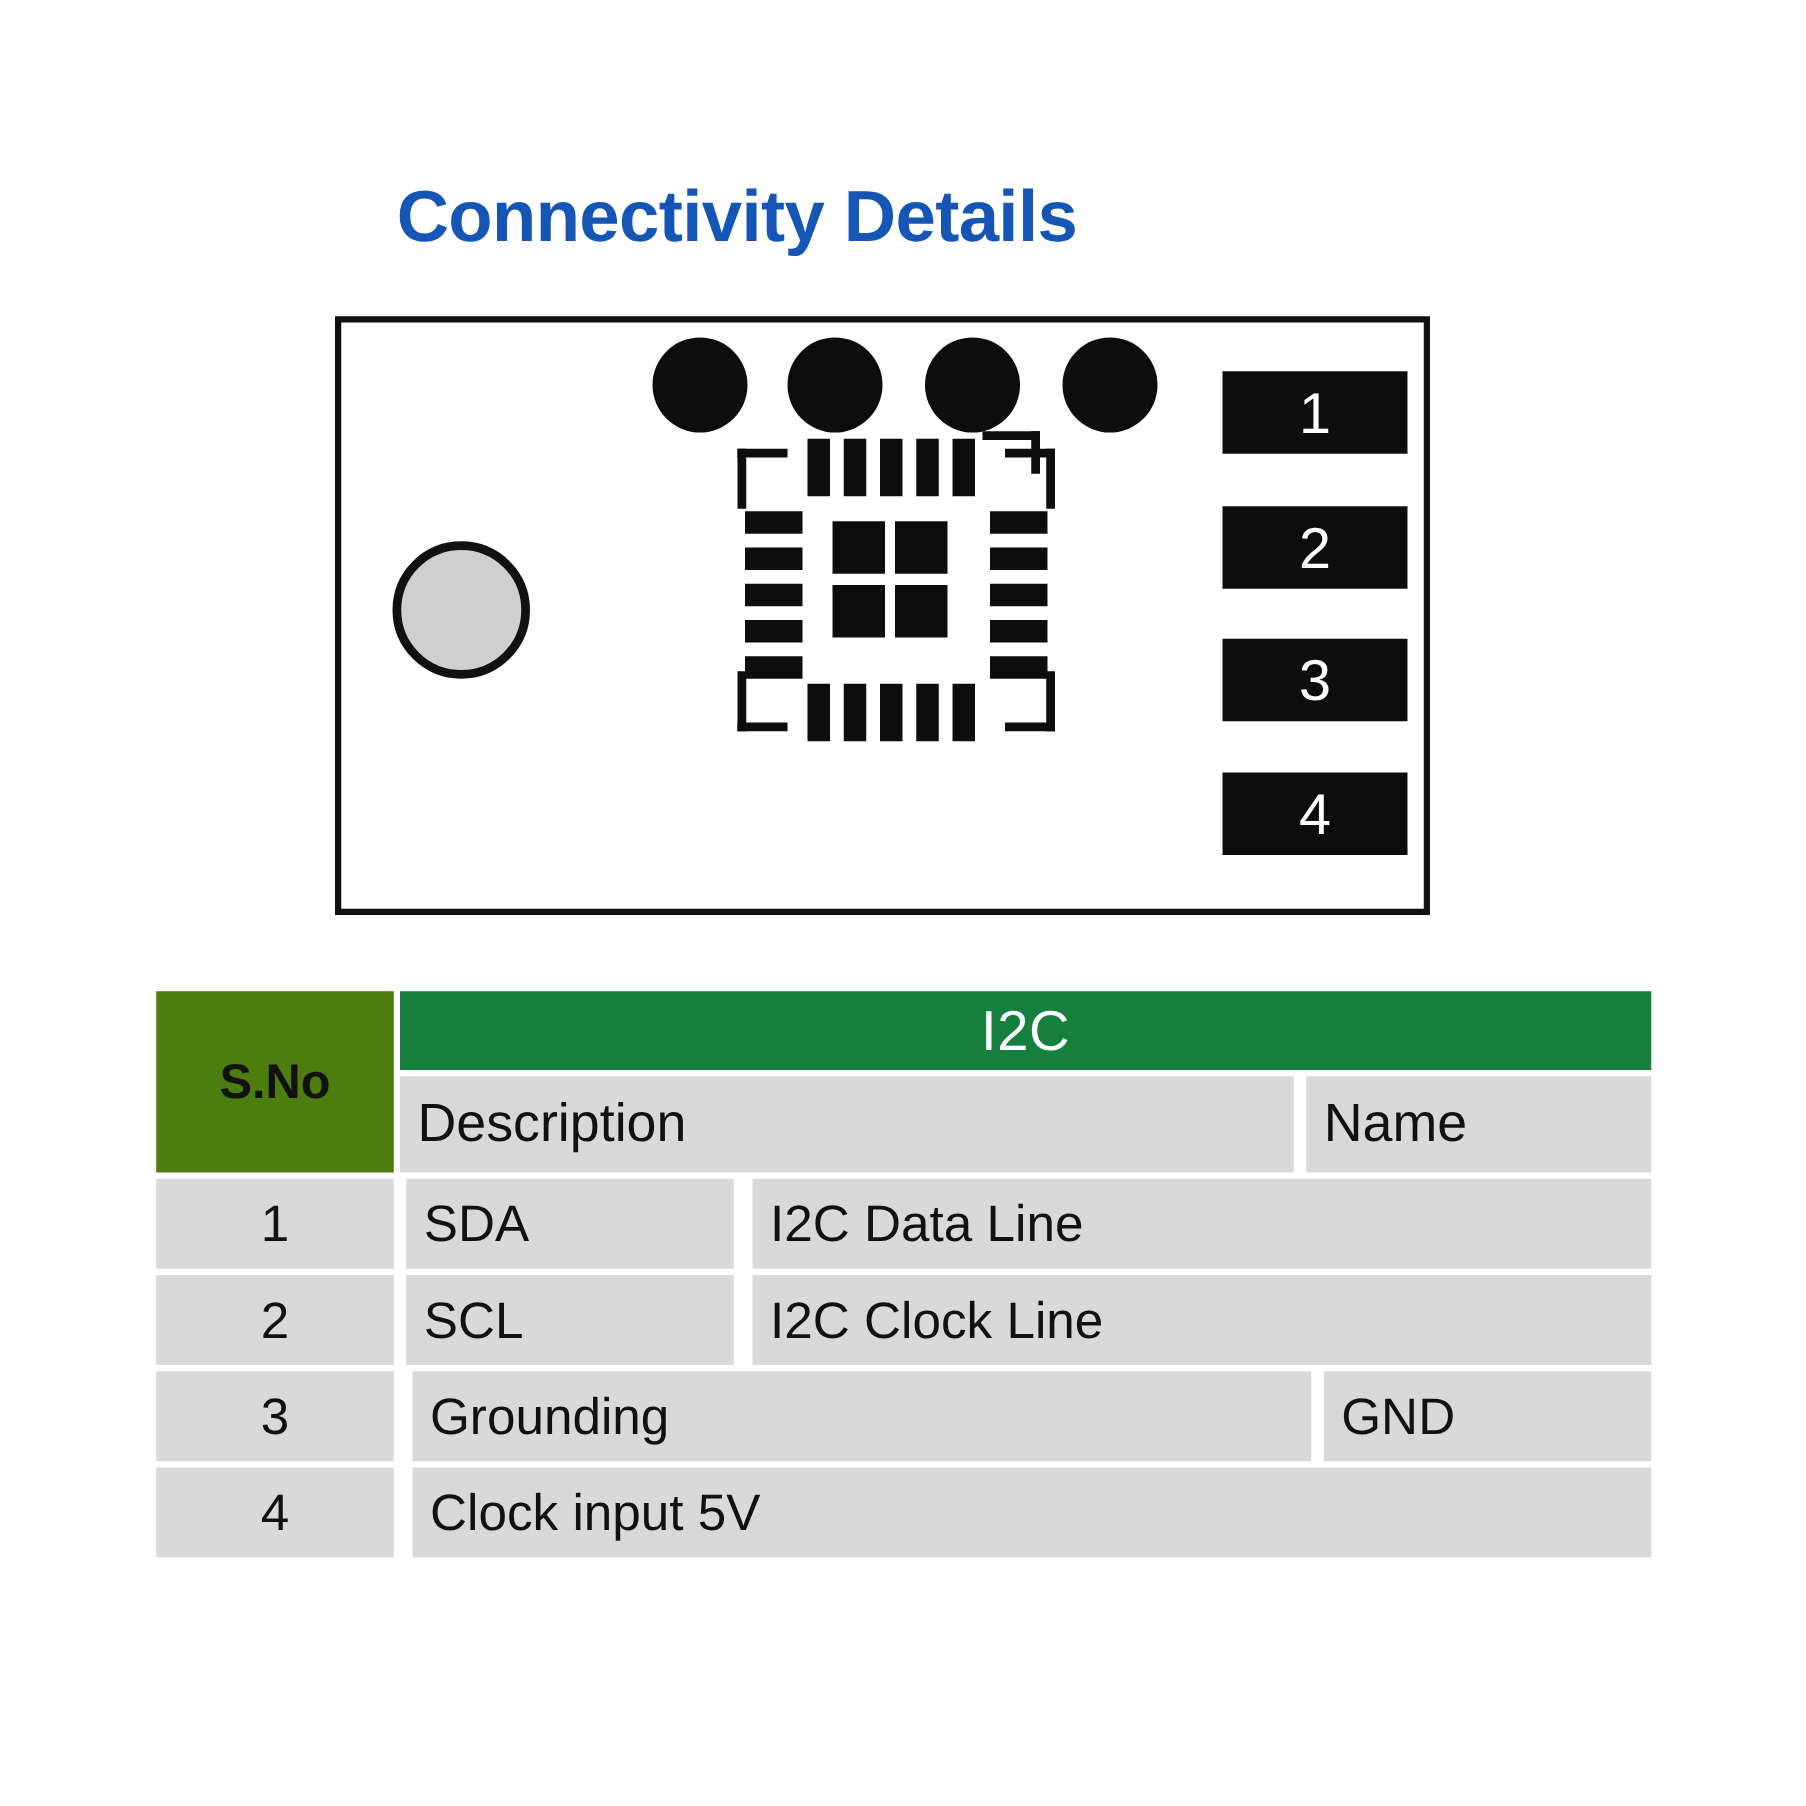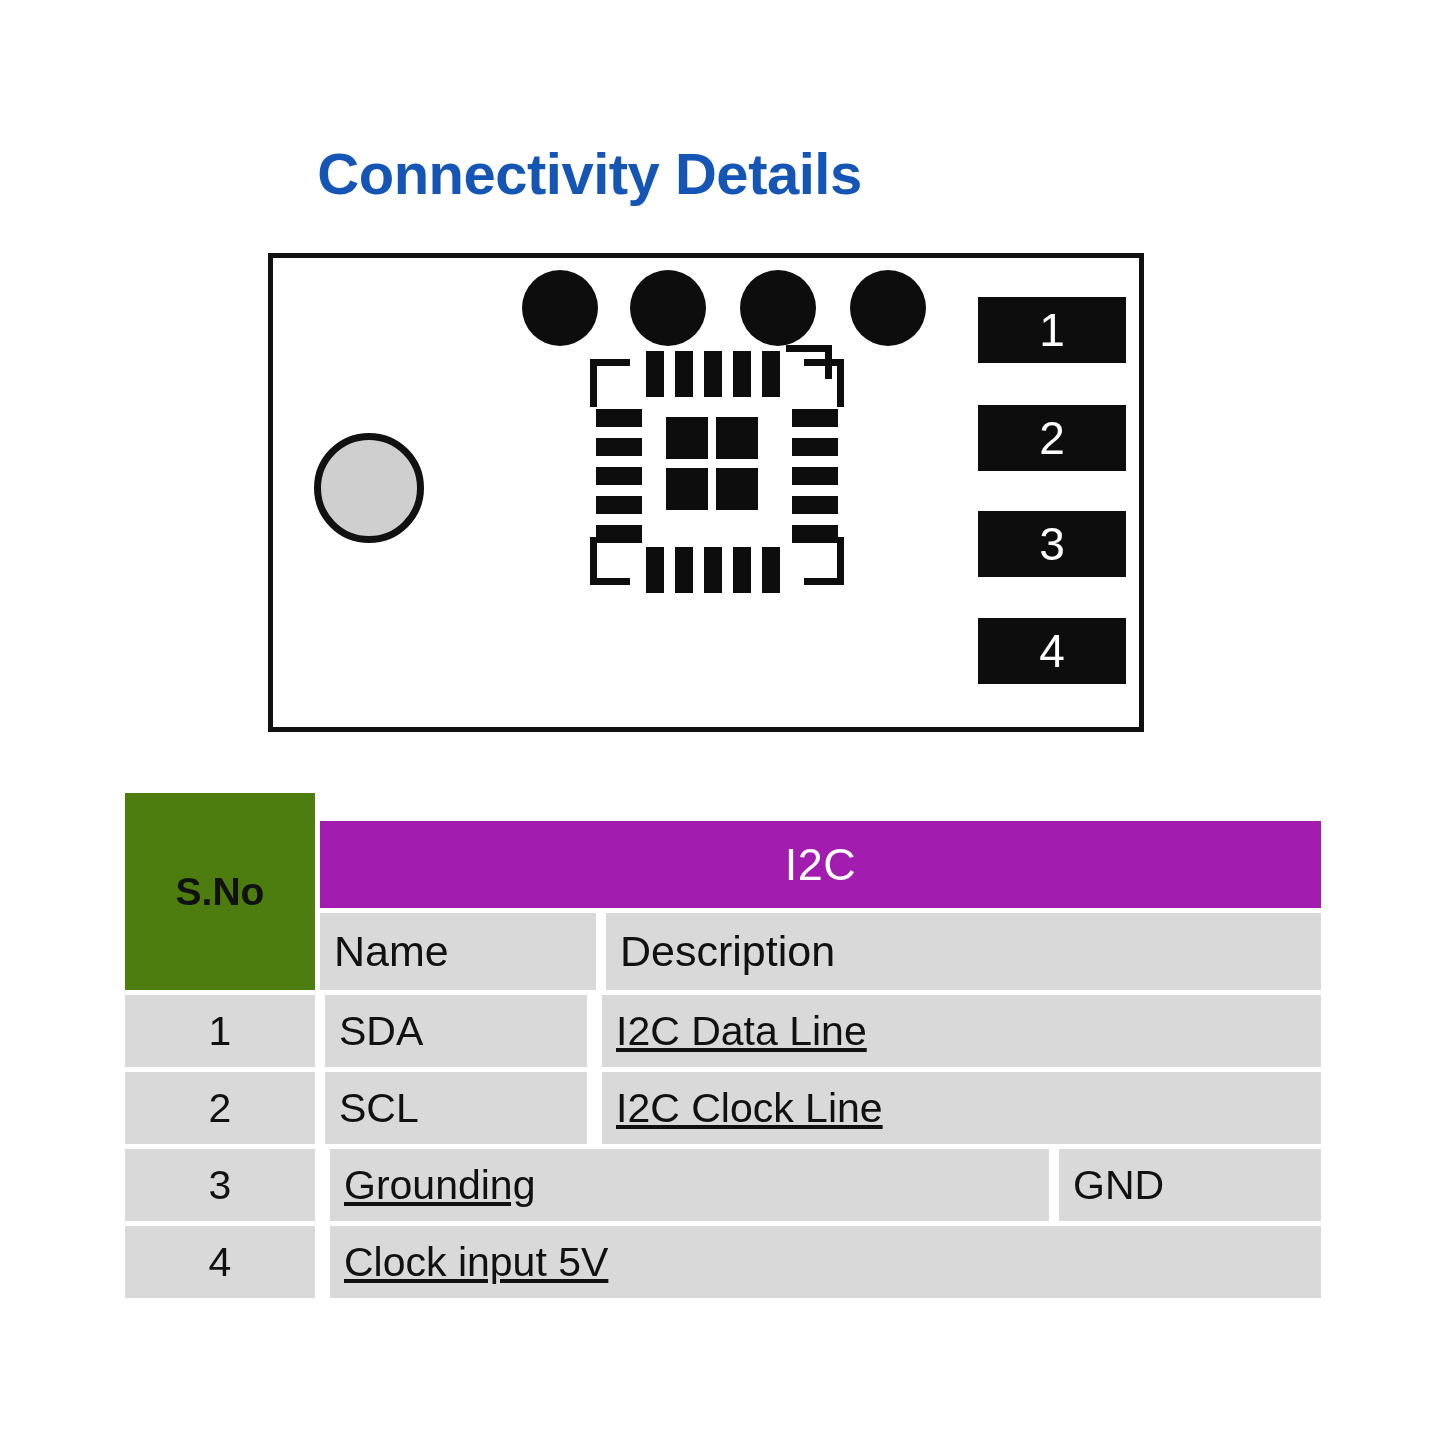--- a/index.html
+++ b/index.html
@@ -117,21 +117,21 @@
     box-sizing: border-box;
     display: flex;
     align-items: center;
     font-size: 41px;
     color: #111111;
     font-family: "Liberation Sans", sans-serif;
     font-weight: 300;
   }
   .col-sno  { width: 190px; justify-content: center; }
   .col-name { width: 262px; padding-left: 14px; }
-  .col-desc { flex: 1;      padding-left: 14px; text-decoration: underline; }
+  .col-desc { flex: 1;      padding-left: 14px; }
 
   
   #table-header {
     display: flex;
     gap: 5px;
     margin-bottom: 5px;
   }
   #sno-cell {
     width: 190px;
     background: #4d7c0f;
@@ -142,30 +142,29 @@
     font-weight: bold;
     color: #111111;
   }
   #header-right {
     flex: 1;
     display: flex;
     flex-direction: column;
     gap: 5px;
   }
   #i2c-band {
-    height: 87px;
-    background: #a21caf;
+    height: 63px;
+    background: #15803d;
     color: #ffffff;
     display: flex;
     align-items: center;
     justify-content: center;
     font-size: 45px;
     font-weight: 300;
     letter-spacing: 0.5px;
-    margin-top: 28px;
   }
   #subheader-row {
     display: flex;
     gap: 10px;
     height: 77px;
   }
   .subhead {
     background: #d9d9d9;
     display: flex;
     align-items: center;
@@ -250,22 +249,22 @@
 
 <div id="connectivity-table">
 
   <div id="table-header">
     <div id="sno-cell">S.No</div>
 
     <div id="header-right">
       <div id="i2c-band">I2C</div>
 
       <div id="subheader-row">
+        <div class="subhead desc">Description</div>
         <div class="subhead name">Name</div>
-        <div class="subhead desc">Description</div>
       </div>
     </div>
   </div>
 
   <div class="trow data-row">
     <div class="cell col-sno">1</div>
     <div class="cell col-name">SDA</div>
     <div class="cell col-desc">I2C Data Line</div>
   </div>
 

